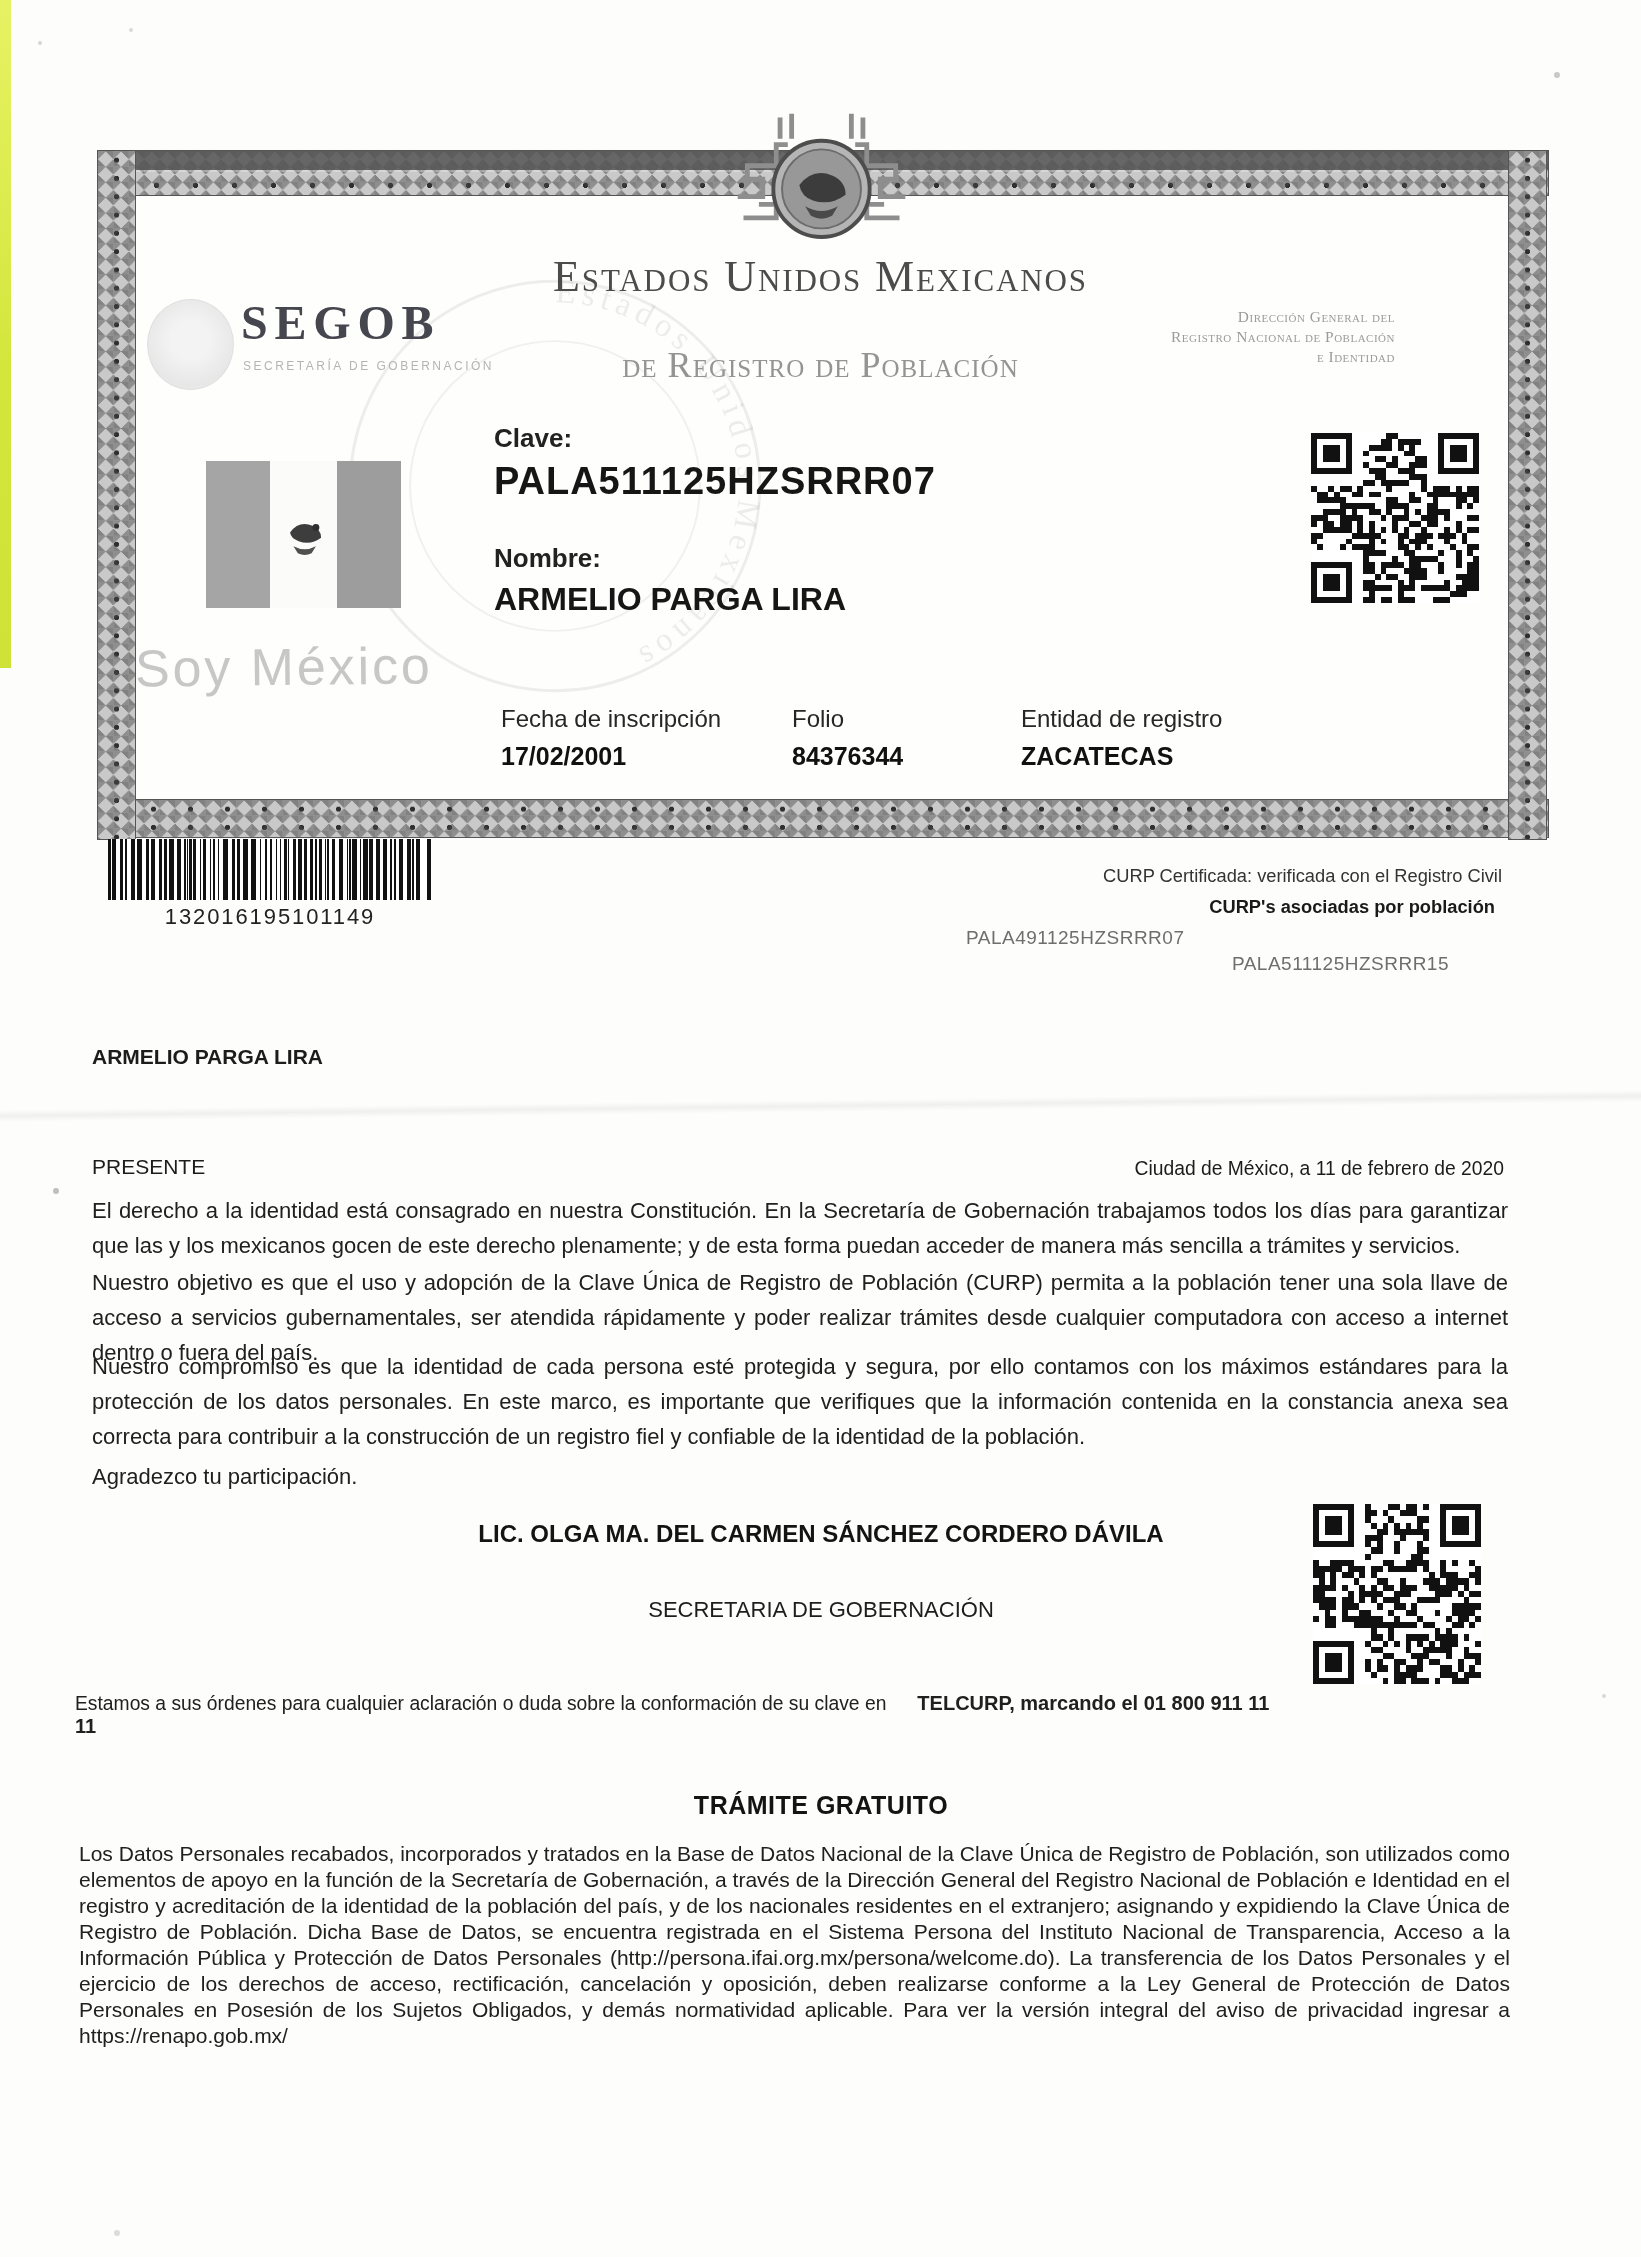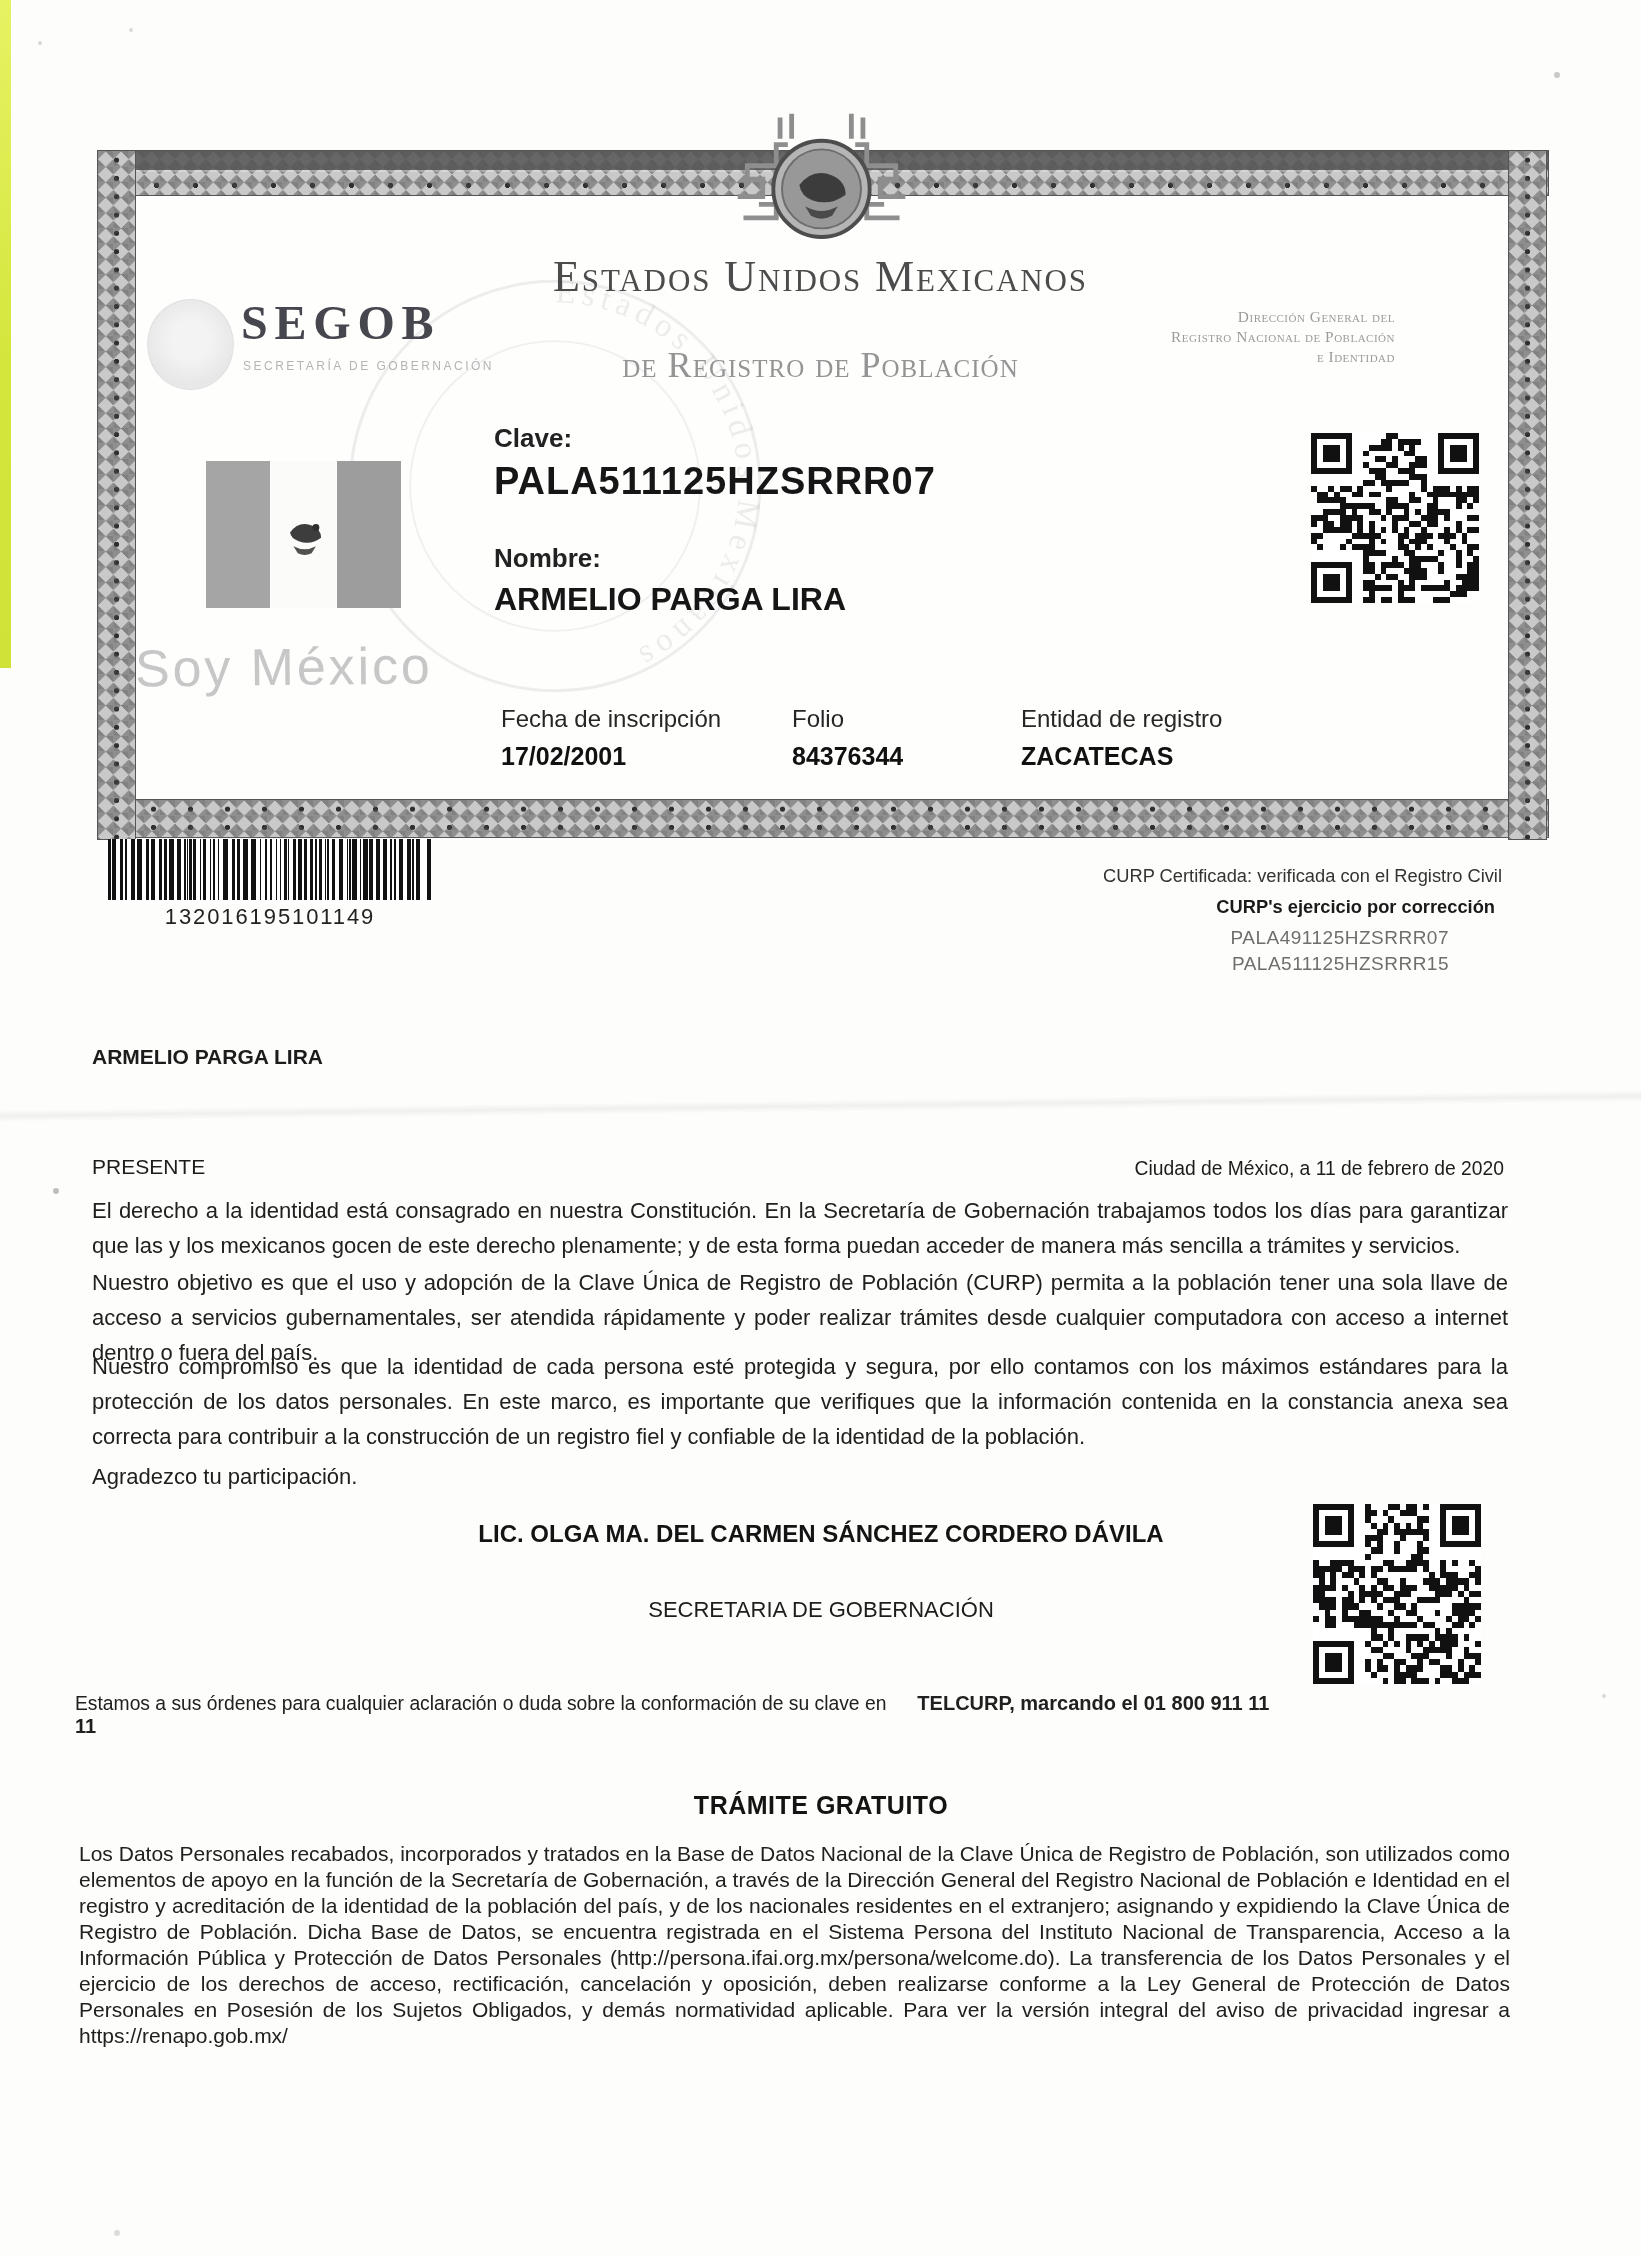--- a/index.html
+++ b/index.html
@@ -74,21 +74,21 @@
   .qr1{left:1311px;top:433px;width:168px;height:170px;}
   .qr2{left:1313px;top:1504px;width:168px;height:180px;}
 
   
   .barcode{left:108px;top:839px;width:324px;height:61px;}
   .barcode-num{left:108px;top:904px;width:324px;text-align:center;font-size:22px;letter-spacing:1.9px;color:#222;}
 
   
   .cert1{left:966px;top:865px;width:536px;text-align:right;font-size:18.3px;color:#333;}
   .cert2{left:966px;top:896px;width:529px;text-align:right;font-size:18.3px;font-weight:bold;color:#1a1a1a;}
-  .curpA{left:966px;top:927px;width:483px;text-align:right;font-size:19px;color:#6e6e6e;letter-spacing:0.5px;}
+  .curpA{left:966px;top:927px;width:483px;font-size:19px;color:#6e6e6e;letter-spacing:0.5px;}
   .curpB{left:966px;top:953px;width:483px;text-align:right;font-size:19px;color:#6e6e6e;letter-spacing:0.5px;}
 
   
   .addr{left:92px;top:1045px;font-size:21px;font-weight:bold;color:#1c1c1c;}
   .presente{left:92px;top:1155px;font-size:21px;color:#1c1c1c;}
   .dateline{left:869px;top:1158px;width:635px;text-align:right;font-size:19.3px;color:#1c1c1c;}
   .para{left:92px;width:1416px;font-size:22px;line-height:35px;text-align:justify;color:#202020;}
   .p1{top:1193px;} .p2{top:1265px;} .p3{top:1349px;}
   .thanks{left:92px;top:1464px;font-size:22px;color:#202020;}
   .signer{left:97px;top:1520px;width:1448px;text-align:center;font-size:24px;font-weight:bold;color:#141414;}
@@ -855,21 +855,21 @@
         <rect x="296" y="0" width="2" height="62" fill="#111"></rect>
         <rect x="301" y="0" width="4" height="62" fill="#111"></rect>
         <rect x="309" y="0" width="4" height="62" fill="#111"></rect>
         <rect x="314" y="0" width="2" height="62" fill="#111"></rect>
         <rect x="318" y="0" width="5" height="62" fill="#111"></rect>
         <rect x="330" y="0" width="4" height="62" fill="#111"></rect>
       </svg></div>
   <div class="abs barcode-num">132016195101149</div>
 
   <div class="abs cert1">CURP Certificada: verificada con el Registro Civil</div>
-  <div class="abs cert2">CURP's ejercicio por corrección</div>
+  <div class="abs cert2">CURP's asociadas por población</div>
   <div class="abs curpA">PALA491125HZSRRR07</div>
   <div class="abs curpB">PALA511125HZSRRR15</div>
 
   <div class="abs addr">ARMELIO PARGA LIRA</div>
   <div class="abs presente">PRESENTE</div>
   <div class="abs dateline">Ciudad de México, a 11 de febrero de 2020</div>
 
   <div class="abs para p1">El derecho a la identidad está consagrado en nuestra Constitución. En la Secretaría de Gobernación trabajamos todos los días para garantizar que las y los mexicanos gocen de este derecho plenamente; y de esta forma puedan acceder de manera más sencilla a trámites y servicios.</div>
   <div class="abs para p2">Nuestro objetivo es que el uso y adopción de la Clave Única de Registro de Población (CURP) permita a la población tener una sola llave de acceso a servicios gubernamentales, ser atendida rápidamente y poder realizar trámites desde cualquier computadora con acceso a internet dentro o fuera del país.</div>
   <div class="abs para p3">Nuestro compromiso es que la identidad de cada persona esté protegida y segura, por ello contamos con los máximos estándares para la protección de los datos personales. En este marco, es importante que verifiques que la información contenida en la constancia anexa sea correcta para contribuir a la construcción de un registro fiel y confiable de la identidad de la población.</div>

